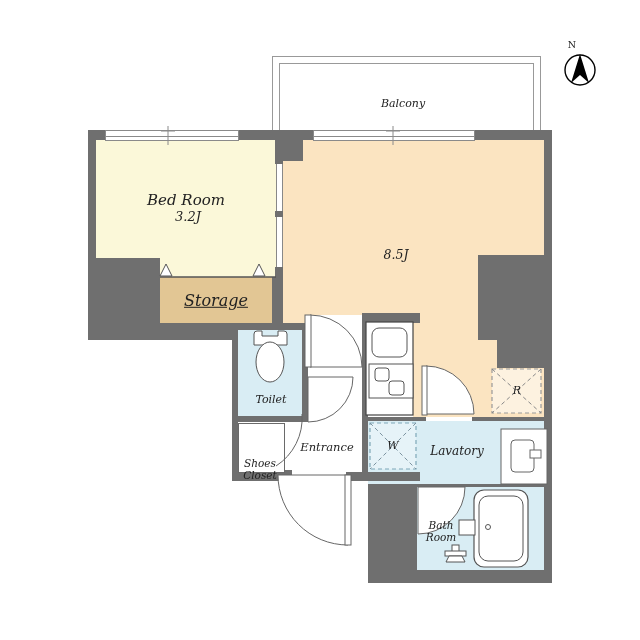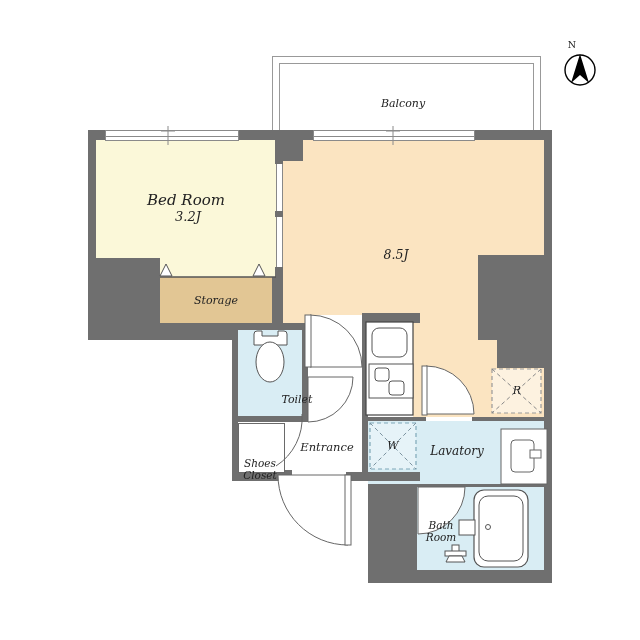--- a/index.html
+++ b/index.html
@@ -182,23 +182,23 @@
     </g>
   </svg>
 
   <div class="lbl" style="left:403px;top:104px;font-size:11px;">Balcony</div>
 
   <div class="lbl" style="left:186px;top:201px;font-size:15px;">Bed Room</div>
   <div class="lbl" style="left:188px;top:217px;font-size:13px;">3.2J</div>
 
   <div class="lbl" style="left:396px;top:255px;font-size:12.5px;">8.5J</div>
 
-  <div class="lbl" style="left:216px;top:301px;font-size:11px;">Storage</div>
-
-  <div class="lbl" style="left:271px;top:400px;font-size:11px;margin-left:26px;">Toilet</div>
+  <div class="lbl" style="left:216px;top:301px;font-size:16px;text-decoration:underline;">Storage</div>
+
+  <div class="lbl" style="left:271px;top:400px;font-size:11px;">Toilet</div>
 
   <div class="lbl" style="left:260px;top:449px;font-size:10.5px;margin-top:20px;">
     <span>Shoes</span><br>
     <span>Closet</span>
   </div>
 
   <div class="lbl" style="left:327px;top:448px;font-size:11.5px;">Entrance</div>
 
   <div class="lbl" style="left:457px;top:452px;font-size:12px;">Lavatory</div>
 

